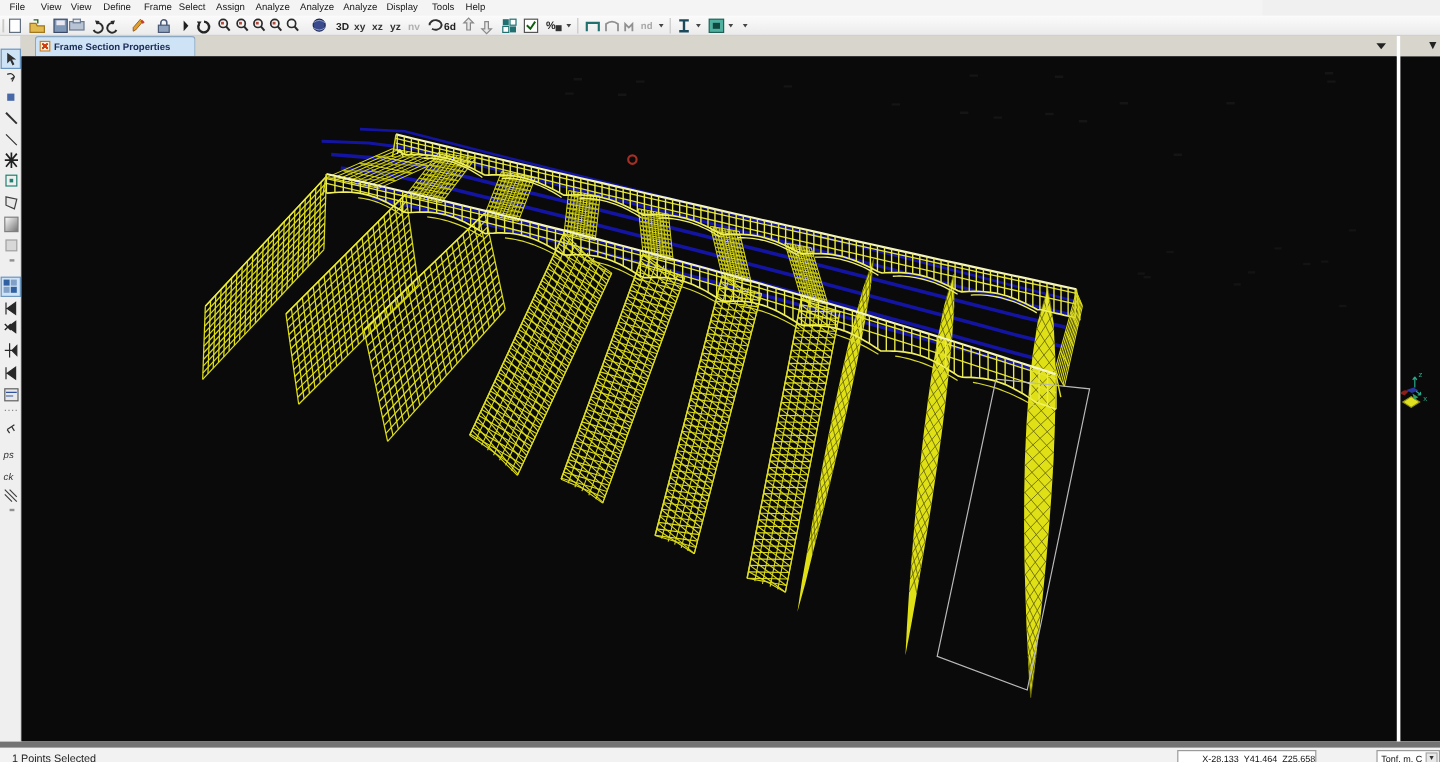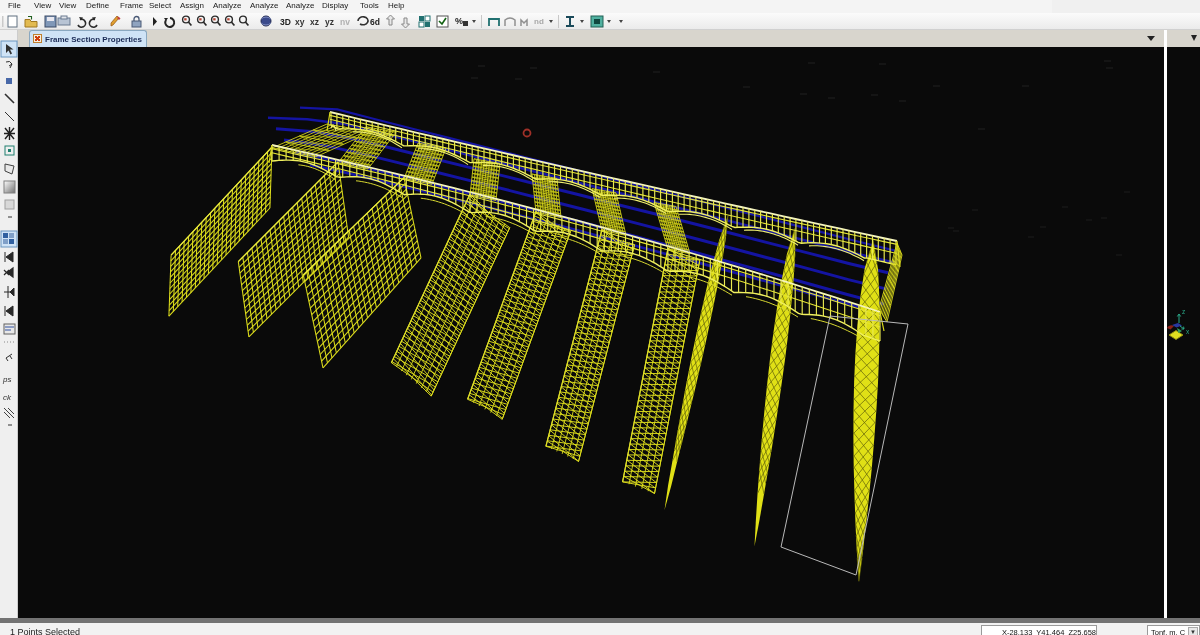--- a/index.html
+++ b/index.html
@@ -1,20 +1,20 @@
 <!DOCTYPE html>
 <html><head><meta charset="utf-8">
 <style>
 *{margin:0;padding:0;box-sizing:border-box;}
 body{width:1200px;height:635px;overflow:hidden;font-family:"Liberation Sans",sans-serif;background:#f0f0f0;position:relative;}
 #menubar{position:absolute;left:0;top:0;width:1052px;height:13px;background:#f4f4f4;font-size:8px;color:#191919;}
 #menubar span{position:absolute;top:1px;}
 #toolbar{position:absolute;left:0;top:13px;width:1200px;height:17px;background:linear-gradient(#fbfbfb,#ebebeb);border-bottom:1px solid #d0d0d0;}
 #tabrow{position:absolute;left:0;top:30px;width:1200px;height:17px;background:#d8d5cd;}
-#tab{position:absolute;left:29px;top:0px;width:118px;height:17px;background:#cfe3f6;border:1px solid #8aa8c0;border-bottom:none;border-radius:3px 3px 0 0;font-size:9px;font-weight:bold;color:#1a2a55;}
+#tab{position:absolute;left:29px;top:0px;width:134px;height:17px;background:#cfe3f6;border:1px solid #8aa8c0;border-bottom:none;border-radius:3px 3px 0 0;font-size:9px;font-weight:bold;color:#1a2a55;}
 #tab .txt{position:absolute;left:15px;top:4px;white-space:nowrap;font-size:8px;}
 #tab .ico{position:absolute;left:3px;top:3px;width:9px;height:9px;background:#f7f0e0;border:1px solid #c08030;}
 #tab .ico:before{content:"";position:absolute;left:1px;top:1px;width:5px;height:5px;background:
  linear-gradient(45deg,transparent 38%,#d04010 38%,#d04010 62%,transparent 62%),
  linear-gradient(-45deg,transparent 38%,#d04010 38%,#d04010 62%,transparent 62%);}
 #leftbar{position:absolute;left:0;top:30px;width:18px;height:589px;background:#efefef;border-right:1px solid #cccccc;font-style:italic;}
 #viewport{position:absolute;left:18px;top:47px;width:1146px;height:571px;background:#0a0a0a;overflow:hidden;}
 #divider{position:absolute;left:1164px;top:30px;width:3px;height:589px;background:#ffffff;}
 #rpane{position:absolute;left:1167px;top:47px;width:33px;height:571px;background:#0a0a0a;overflow:hidden;}
 #rtabrow{position:absolute;left:1167px;top:30px;width:33px;height:17px;background:#d8d5cd;}

